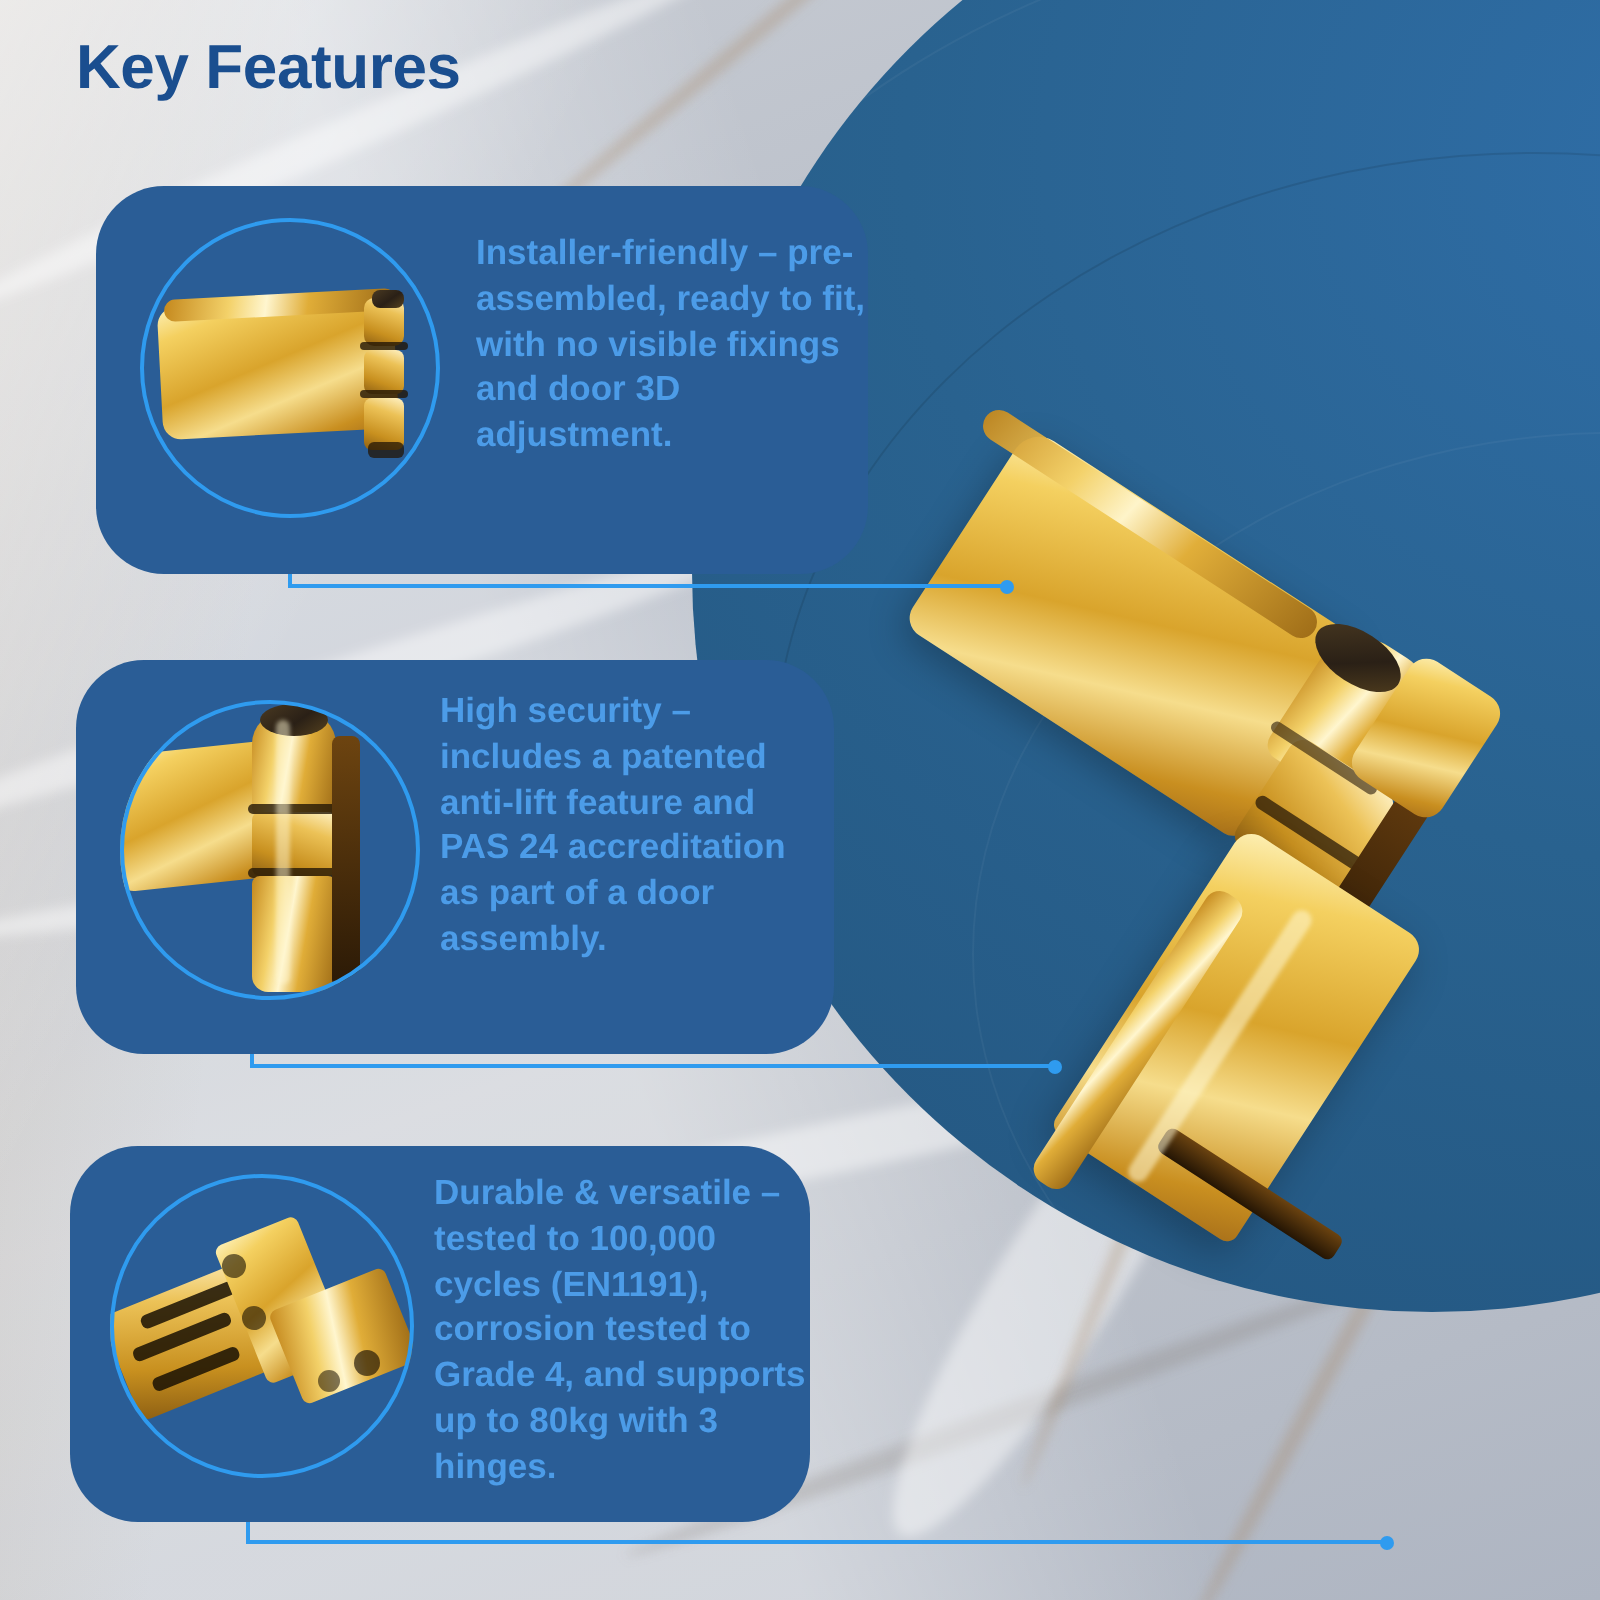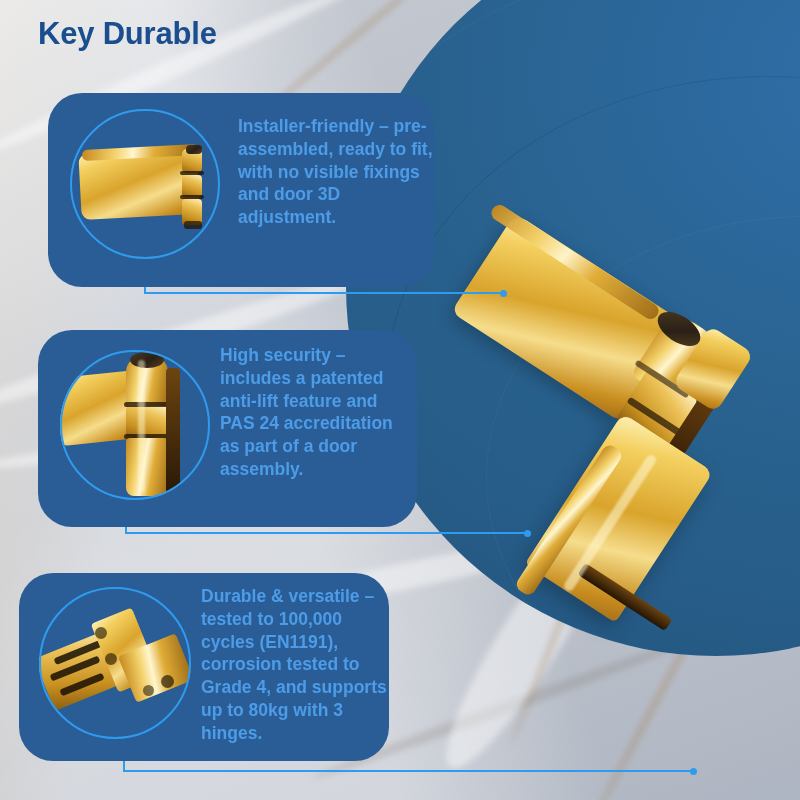--- a/index.html
+++ b/index.html
@@ -99,21 +99,21 @@
     <div class="vein" style="left:-30px;top:440px;width:300px;height:14px;transform:rotate(-8deg);"></div>
   </div>
 
   <div class="blue-circle">
     <div class="swirl" style="left:-60px;top:40px;width:900px;height:700px;"></div>
     <div class="swirl d" style="left:40px;top:160px;width:760px;height:620px;"></div>
     <div class="swirl" style="left:140px;top:300px;width:640px;height:520px;"></div>
     <div class="swirl d" style="left:-180px;top:-60px;width:1000px;height:840px;"></div>
   </div>
 
-  <div class="title">Key Durable</div>
+  <div class="title">Key Features</div>
 
   <div class="product">
 
     <div class="p-part gold-a" style="left:12px;top:20px;width:200px;height:118px;border-radius:14px 10px 8px 10px;transform:rotate(33deg);box-shadow:0 6px 18px rgba(0,0,0,.25);"></div>
     <div class="p-part gold-b" style="left:22px;top:16px;width:196px;height:16px;border-radius:10px;transform:rotate(33deg);opacity:.95;"></div>
 
     <div class="p-part gold-b" style="left:192px;top:82px;width:62px;height:78px;border-radius:26px 26px 8px 8px;transform:rotate(33deg);"></div>
     <div class="p-part dark-cap" style="left:200px;top:78px;width:48px;height:26px;border-radius:50%;transform:rotate(33deg);"></div>
 
     <div class="p-part gold-c" style="left:172px;top:140px;width:60px;height:64px;border-radius:8px;transform:rotate(33deg);"></div>
@@ -171,21 +171,21 @@
       <div style="position:absolute;left:64px;top:52px;width:46px;height:5px;background:rgba(35,22,6,.8);border-radius:3px;"></div>
       <div style="position:absolute;left:64px;top:84px;width:46px;height:5px;background:rgba(35,22,6,.8);border-radius:3px;"></div>
       <div style="position:absolute;left:66px;top:88px;width:42px;height:58px;border-radius:4px 4px 8px 8px;" class="gold-b"></div>
       <div style="position:absolute;left:106px;top:18px;width:14px;height:126px;background:linear-gradient(180deg,#6d4410,#2a1906);border-radius:4px;"></div>
       <div style="position:absolute;left:78px;top:10px;width:7px;height:132px;background:rgba(255,248,210,.5);border-radius:5px;filter:blur(1px);"></div>
     </div>
     <div class="ring" style="left:22px;top:20px;width:150px;height:150px;"></div>
     <div class="text" style="left:182px;top:14px;width:196px;font-size:17.5px;">High security – includes a patented anti-lift feature and PAS 24 accreditation as part of a door assembly.</div>
   </div>
 
-  <div class="card" style="left:19px;top:573px;width:370px;height:188px;">
+  <div class="card" style="left:35px;top:573px;width:370px;height:188px;">
     <div class="photo" style="left:20px;top:14px;width:152px;height:152px;">
       <div style="position:absolute;left:2px;top:52px;width:96px;height:56px;border-radius:5px;transform:rotate(-22deg);" class="gold-c"></div>
       <div style="position:absolute;left:14px;top:62px;width:50px;height:7px;background:rgba(25,16,4,.85);border-radius:3px;transform:rotate(-22deg);"></div>
       <div style="position:absolute;left:10px;top:78px;width:52px;height:7px;background:rgba(25,16,4,.85);border-radius:3px;transform:rotate(-22deg);"></div>
       <div style="position:absolute;left:20px;top:94px;width:46px;height:7px;background:rgba(25,16,4,.85);border-radius:3px;transform:rotate(-22deg);"></div>
       <div style="position:absolute;left:64px;top:26px;width:44px;height:74px;border-radius:4px;transform:rotate(-22deg);" class="gold-a"></div>
       <div style="position:absolute;left:56px;top:40px;width:12px;height:12px;border-radius:50%;background:rgba(25,16,4,.6);transform:rotate(-22deg);"></div>
       <div style="position:absolute;left:66px;top:66px;width:12px;height:12px;border-radius:50%;background:rgba(25,16,4,.6);transform:rotate(-22deg);"></div>
       <div style="position:absolute;left:86px;top:56px;width:62px;height:50px;border-radius:4px;transform:rotate(-22deg);" class="gold-b"></div>
       <div style="position:absolute;left:122px;top:88px;width:13px;height:13px;border-radius:50%;background:rgba(25,16,4,.65);"></div>

